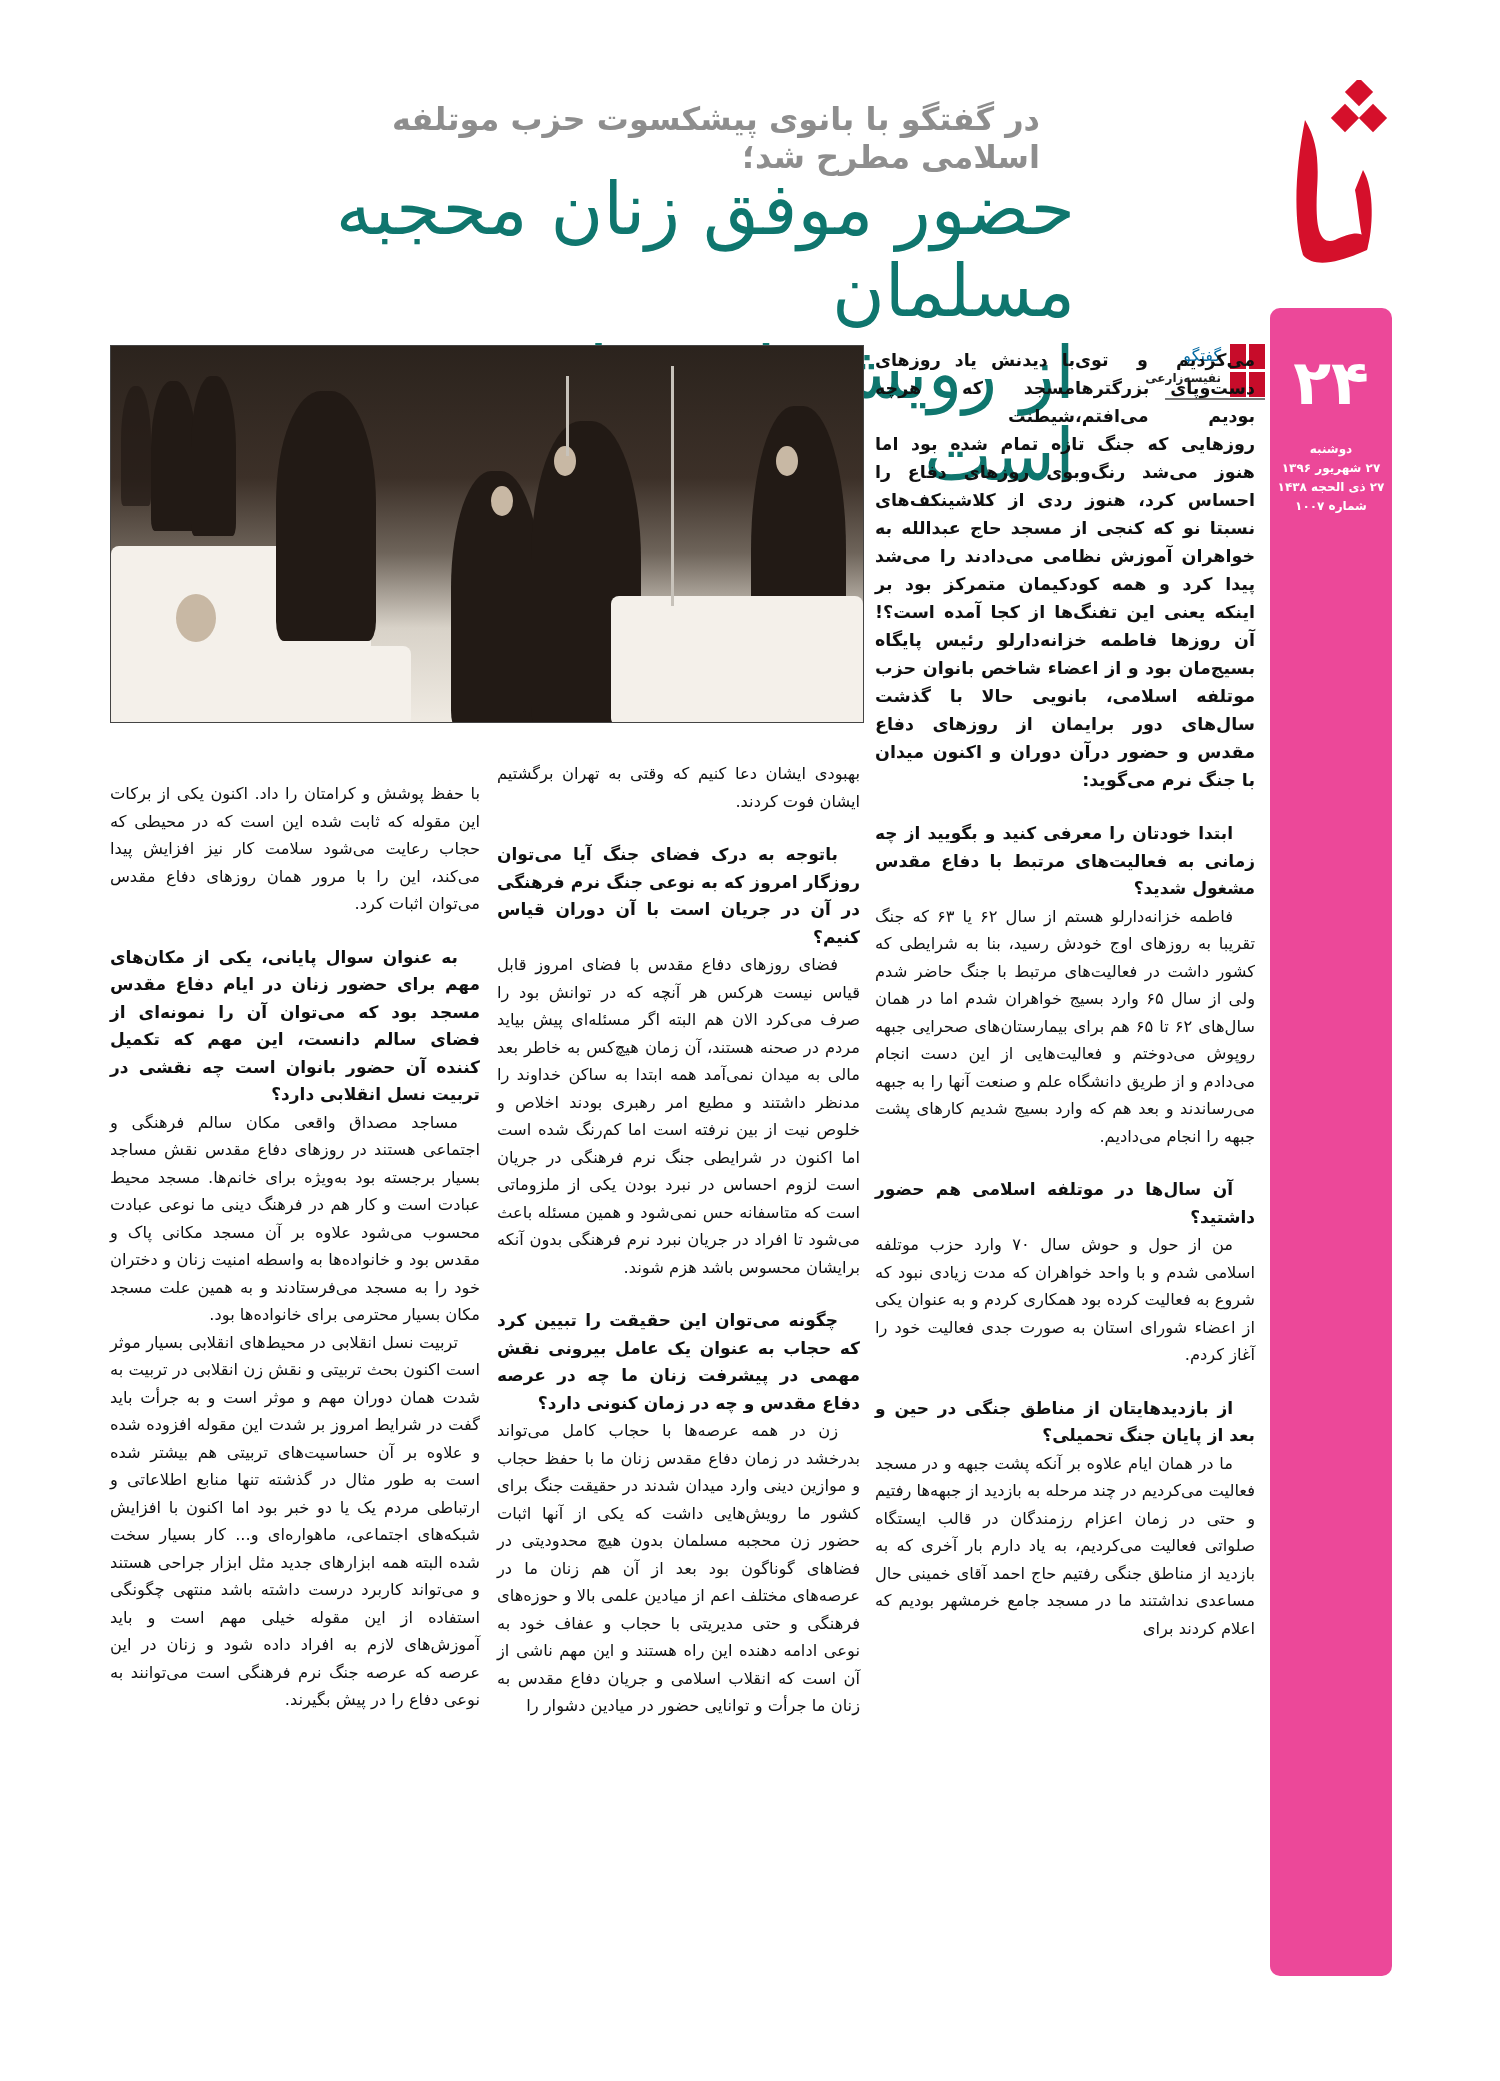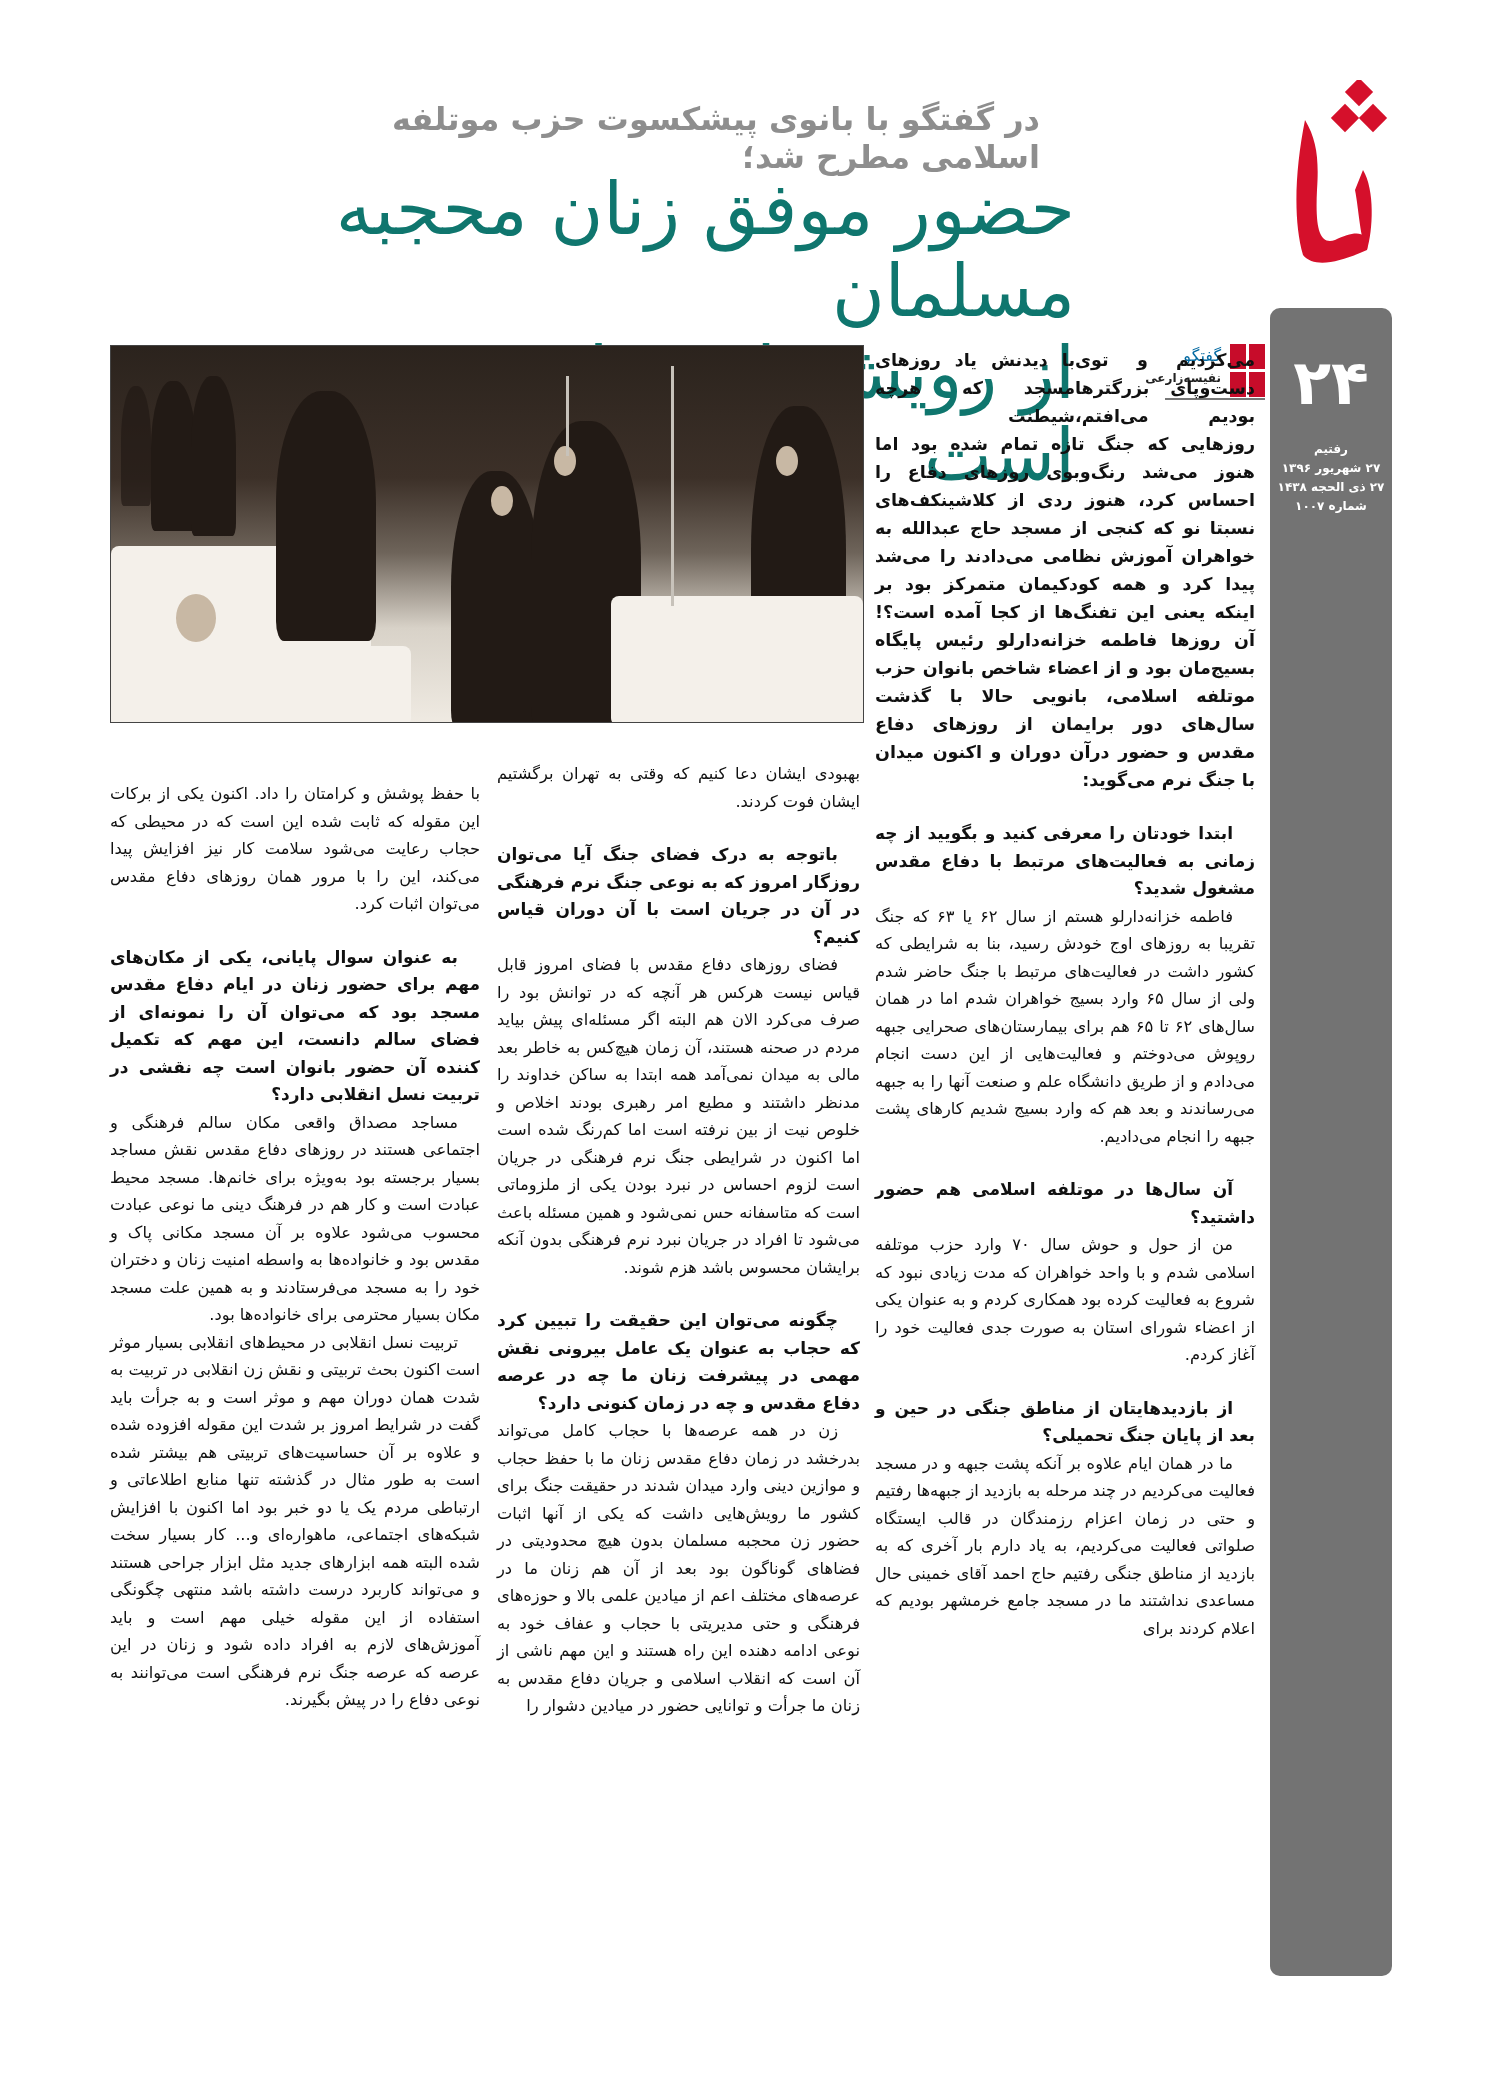--- a/index.html
+++ b/index.html
@@ -4,21 +4,21 @@
 <style>
   html, body { margin:0; padding:0; }
   body { width:1500px; height:2081px; background:#ffffff; position:relative; overflow:hidden;
          font-family:"DejaVu Sans", sans-serif; color:#111; }
   #kicker { position:absolute; left:330px; top:100px; width:710px; text-align:right;
             font-size:32px; font-weight:bold; color:#8e8e8e; direction:rtl; }
   #headline { position:absolute; left:255px; top:168px; width:820px; text-align:right; direction:rtl;
               font-size:72px; font-weight:400; line-height:82px; color:#0f766e; letter-spacing:-1px; }
   #logo { position:absolute; left:1275px; top:80px; width:120px; height:190px; }
   #logo svg { width:100%; height:100%; }
-  #redbar { position:absolute; left:1270px; top:308px; width:122px; height:1668px; background:#737373;
+  #redbar { position:absolute; left:1270px; top:308px; width:122px; height:1668px; background:#ec4899;
             border-radius:10px; color:#fff; text-align:center; }
   #issue-num { margin-top:40px; font-size:62px; font-weight:bold; line-height:70px; direction:rtl; }
   #issue-meta { margin-top:22px; font-size:12px; font-weight:bold; line-height:19px; direction:rtl; }
   #photo { position:absolute; left:110px; top:345px; width:752px; height:376px; border:1px solid #444;
            background:linear-gradient(180deg,#2b231d 0%,#3c3028 35%,#6e645a 55%,#d8d2c8 75%,#efeae2 100%); overflow:hidden; }
   #photo .fig { position:absolute; background:#221a15; border-radius:45% 45% 8% 8%; }
   #photo .sheet { position:absolute; background:#f4f0ea; border-radius:8px; }
   #photo .face { position:absolute; background:#c8b8a4; border-radius:50%; }
   #photo .pole { position:absolute; background:#c7c2ba; width:3px; }
   #byline { position:absolute; left:1165px; top:338px; width:100px; height:70px; }
@@ -47,21 +47,21 @@
     <path d="M88 90 C100 110 98 150 92 170 C85 160 84 130 80 110 Z" fill="#d5102b"></path>
     <rect x="74" y="2" width="20" height="20" transform="rotate(45 84 12)" fill="#d5102b"></rect>
     <rect x="60" y="28" width="20" height="20" transform="rotate(45 70 38)" fill="#d5102b"></rect>
     <rect x="88" y="28" width="20" height="20" transform="rotate(45 98 38)" fill="#d5102b"></rect>
   </svg>
 </div>
 
 <div id="redbar">
   <div id="issue-num">۲۴</div>
   <div id="issue-meta">
-    <div>رفتیم</div>
+    <div>دوشنبه</div>
     <div>۲۷ شهریور ۱۳۹۶</div>
     <div>۲۷ ذی الحجه ۱۴۳۸</div>
     <div>شماره ۱۰۰۷</div>
   </div>
 </div>
 
 <div id="kicker">در گفتگو با بانوی پیشکسوت حزب موتلفه اسلامی مطرح شد؛</div>
 <div id="headline">
   <div>حضور موفق زنان محجبه مسلمان</div>
   <div>از رویش‌های دفاع مقدس است</div>

